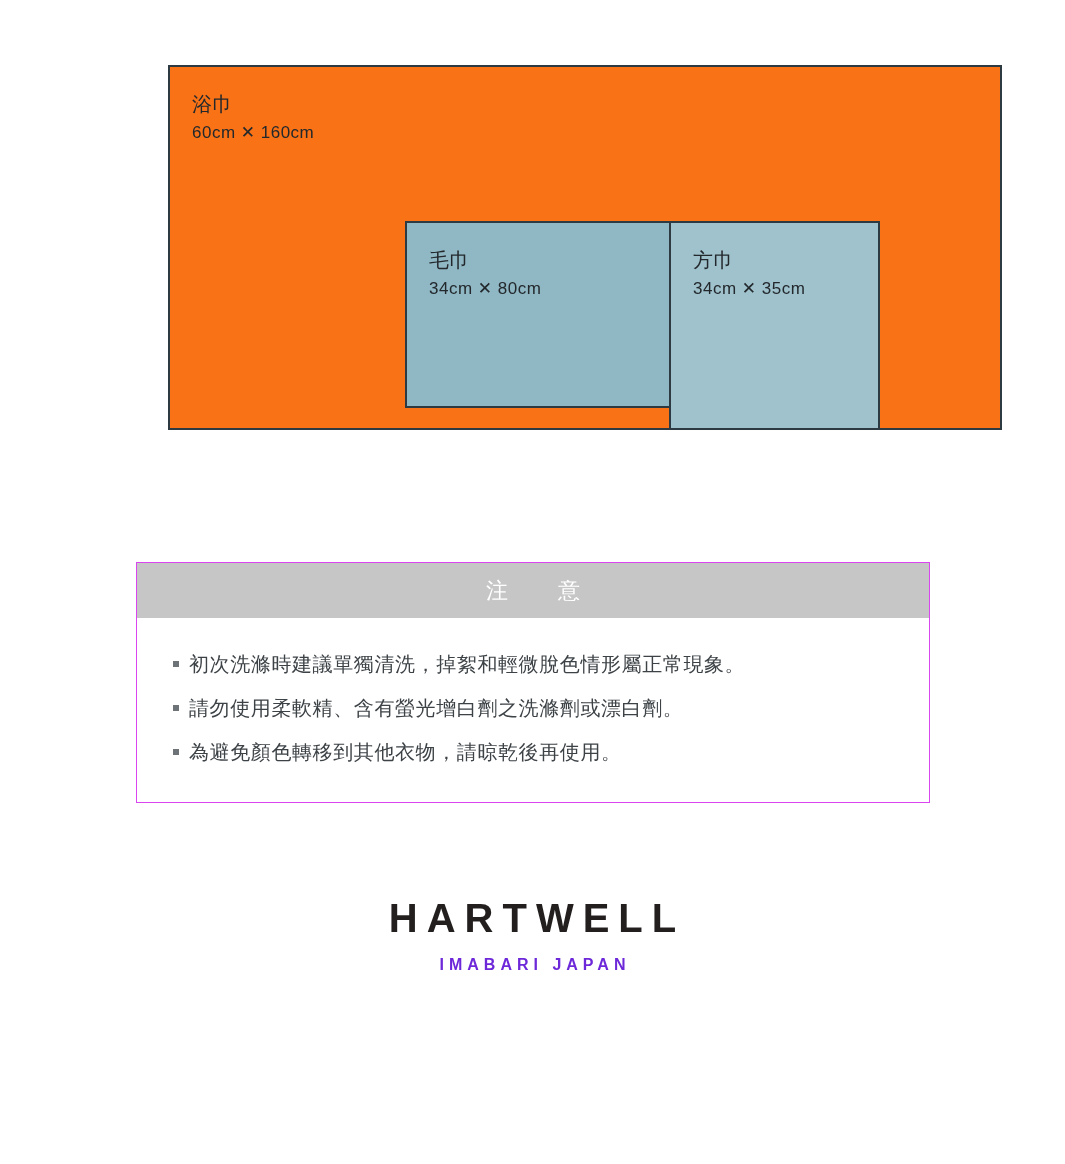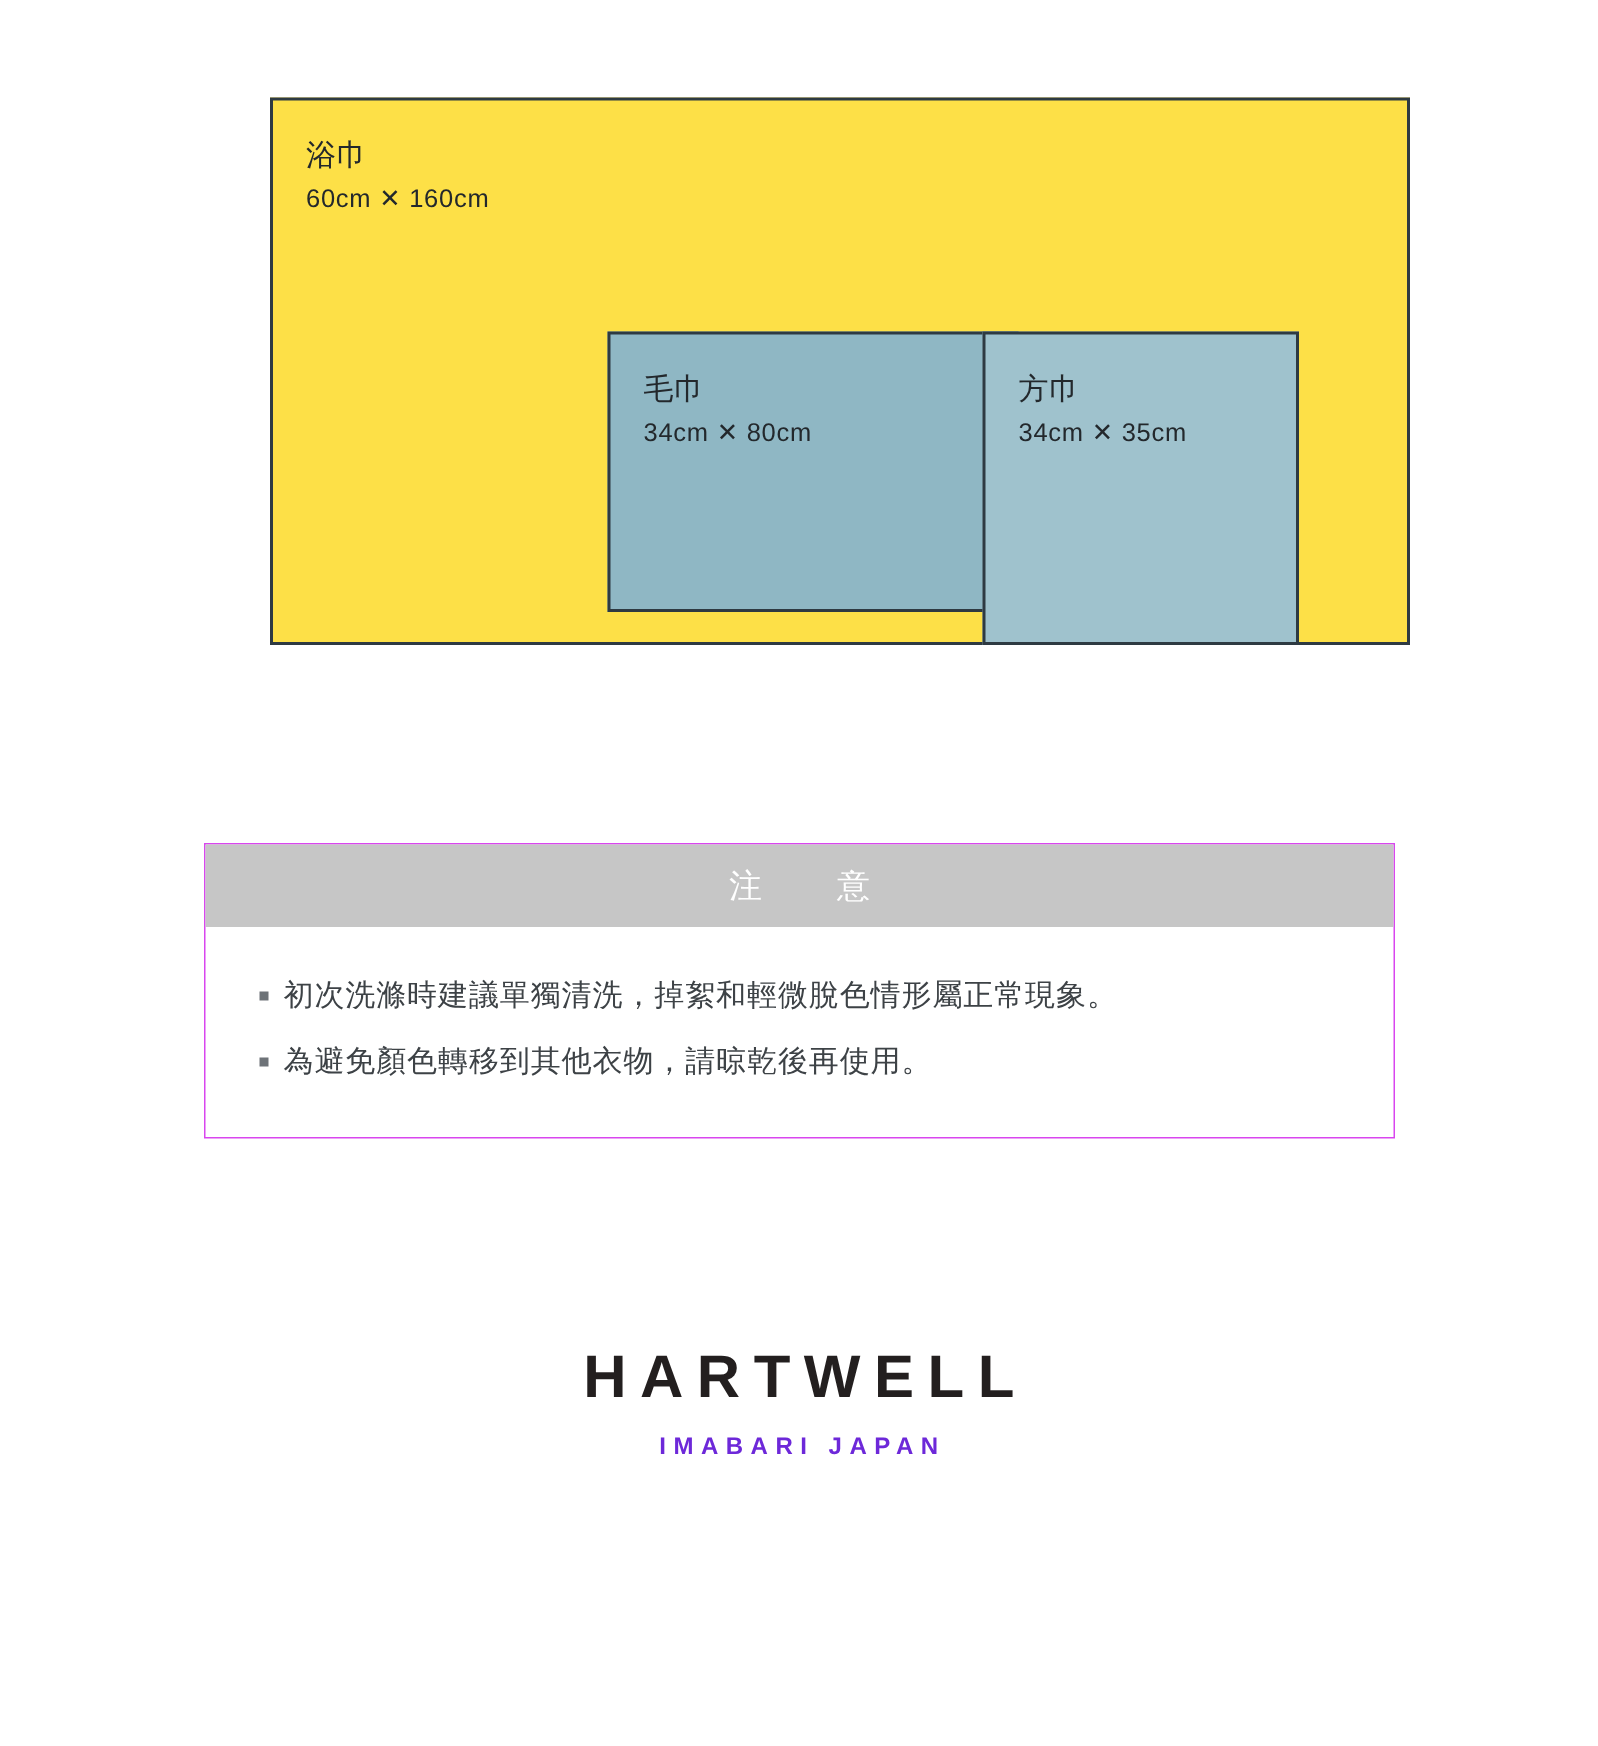--- a/index.html
+++ b/index.html
@@ -23,35 +23,35 @@
     top: 65px;
     width: 726px;
     height: 365px;
   }
   .towel-box {
     position: absolute;
     box-sizing: border-box;
     border: 2px solid #2e3a42;
   }
   #bath-towel {
-    left: 16px;
+    left: 4px;
     top: 0;
-    width: 760px;
+    width: 834px;
     height: 365px;
-    background: #fde047;
+    background: #f97316;
   }
   #face-towel {
     left: 241px;
     top: 156px;
     width: 274px;
     height: 187px;
     background: #8fb7c4;
   }
   #hand-towel {
-    left: 491px;
+    left: 505px;
     top: 156px;
     width: 211px;
     height: 209px;
     background: #9fc2cd;
   }
   .towel-label {
     position: absolute;
     left: 22px;
     top: 24px;
   }
@@ -173,20 +173,24 @@
   <div id="notice-header">
     <div id="notice-title">注　意</div>
   </div>
   <ul id="notice-list">
     <li>
       <span class="bullet"></span>
       <span>初次洗滌時建議單獨清洗，掉絮和輕微脫色情形屬正常現象。</span>
     </li>
     <li>
       <span class="bullet"></span>
+      <span>請勿使用柔軟精、含有螢光增白劑之洗滌劑或漂白劑。</span>
+    </li>
+    <li>
+      <span class="bullet"></span>
       <span>為避免顏色轉移到其他衣物，請晾乾後再使用。</span>
     </li>
   </ul>
 </div>
 
 <div id="brand-block">
   <div id="brand-name">HARTWELL</div>
   <div id="brand-sub">IMABARI JAPAN</div>
 </div>
 

